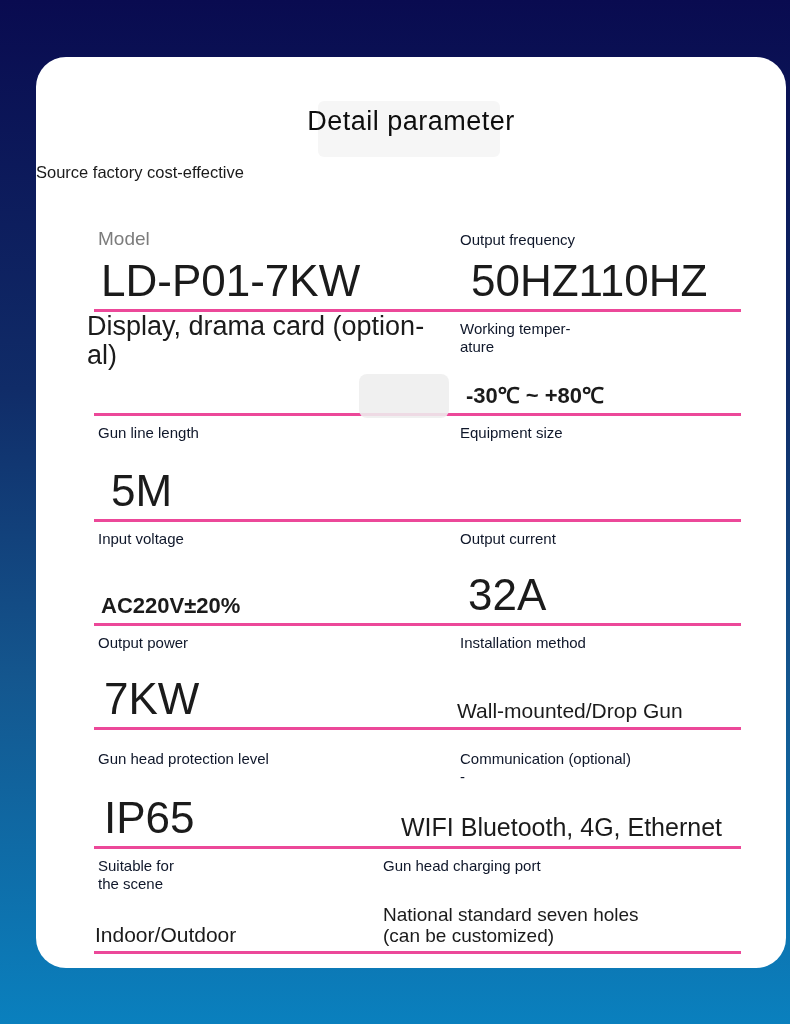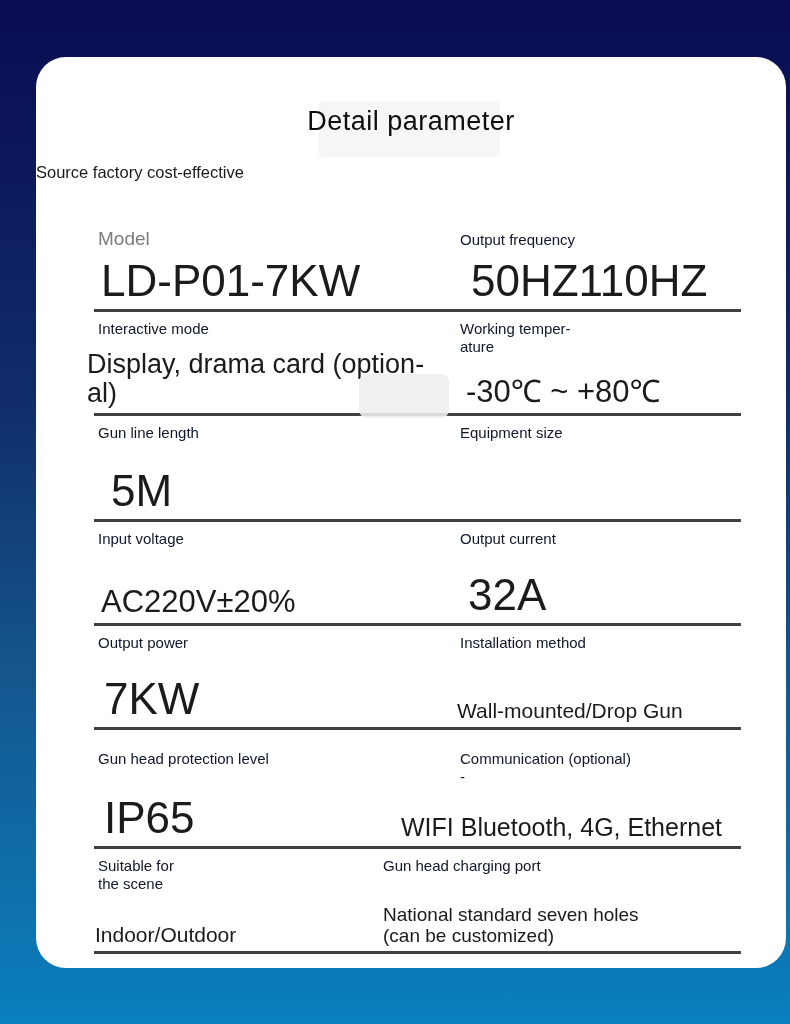--- a/index.html
+++ b/index.html
@@ -50,21 +50,21 @@
     position: relative; z-index: 2;
   }
   .rows {
     position: relative; z-index: 2;
     margin: 40px 45px 0 58px;
     width: 647px;
   }
   .row {
     box-sizing: border-box;
     height: 104px;
-    border-bottom: 3px solid #404040;
+    border-bottom: 3px solid #ec4899;
     display: flex;
   }
   .row:nth-child(1) { height: 89px; }
   .row:nth-child(3) { height: 106px; }
   .row:nth-child(6) { height: 107px; margin-top: 12px; }
   .row:nth-child(7) { height: 105px; }
   .cell {
     display: flex;
     flex-direction: column;
     justify-content: space-between;
@@ -81,21 +81,21 @@
   .lbl-lg { font-size: 19px; margin-top: 5px; color: #7c7c7c; }
   .value {
     margin-left: 7px;
     margin-bottom: 5px;
     font-size: 44px;
     line-height: 1.08;
     color: #1b1b1b;
   }
   .pre { white-space: pre; }
   .nowrap { white-space: nowrap; }
-  .sz30 { font-size: 31px; }
+  .sz30 { font-size: 22px; font-weight: bold; }
   .sz27 { font-size: 27px; }
   .sz25 { font-size: 25px; }
   .sz21 { font-size: 21px; }
   .sz19 { font-size: 19px; }
   .ml1  { margin-left: 1px; }
   .ml4  { margin-left: 4px; }
   .ml10 { margin-left: 10px; }
   .ml12 { margin-left: 12px; }
   .ml15 { margin-left: 15px; }
   .ml17 { margin-left: 17px; }
@@ -121,21 +121,20 @@
           <div class="value">LD-P01-7KW</div>
         </div>
         <div class="cell right">
           <div class="label">Output frequency</div>
           <div class="value ml15">50HZ110HZ</div>
         </div>
       </div>
 
       <div class="row">
         <div class="cell left">
-          <div class="label">Interactive mode</div>
           <div class="value sz27 pre mln7">Display, drama card (option-
 al)</div>
         </div>
         <div class="cell right">
           <div class="label pre">Working temper-
 ature</div>
           <div class="value sz30 ml10 nowrap">-30℃ ~ +80℃</div>
         </div>
       </div>
 

